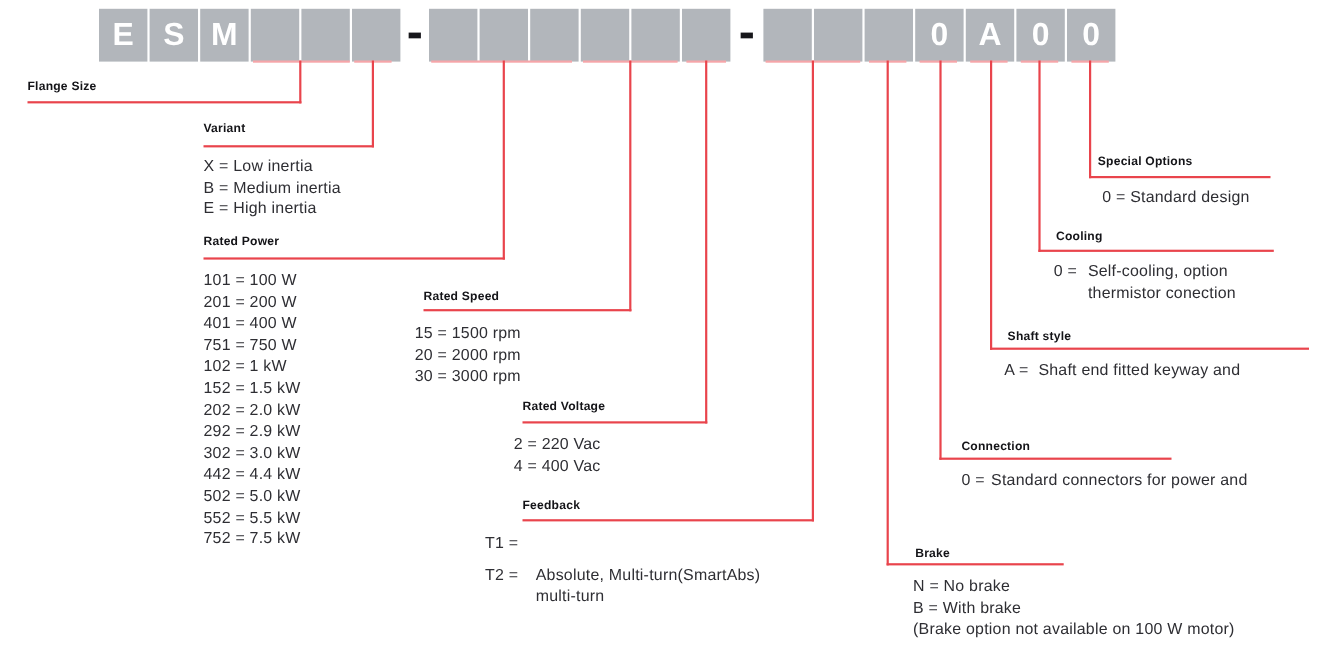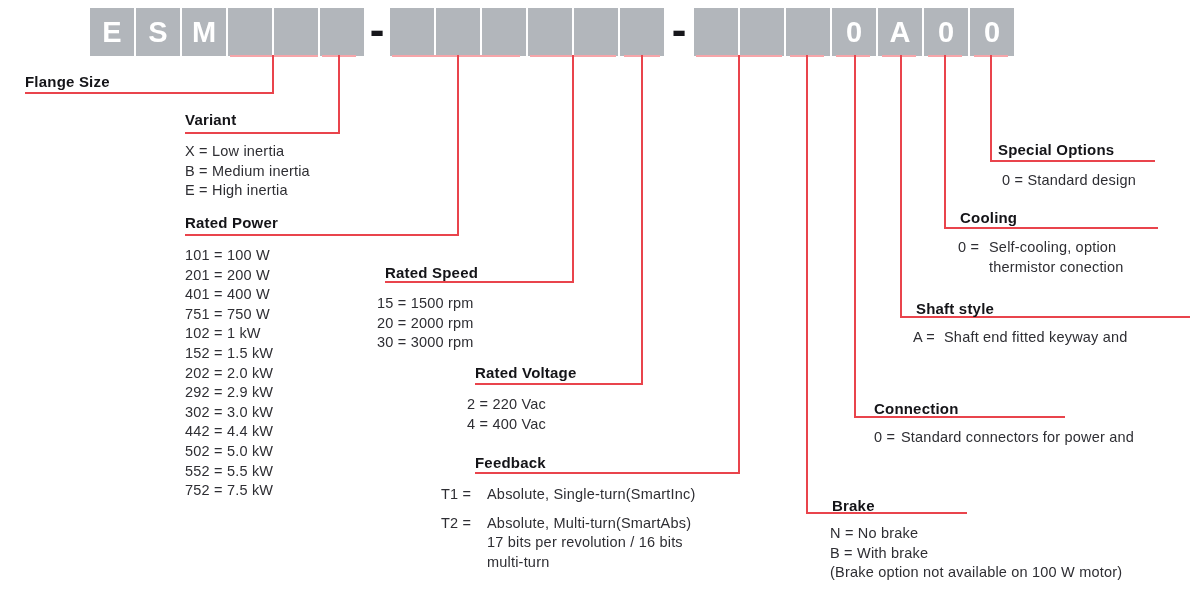--- a/index.html
+++ b/index.html
@@ -6,21 +6,21 @@
   #canvas{position:relative;width:1204px;height:591px;background:#fff;overflow:hidden;
           font-family:"Liberation Sans",sans-serif;}
   .box{position:absolute;top:8px;width:44px;height:48px;background:#b2b6bb;color:#ffffff;
        font-weight:bold;font-size:29px;text-align:center;line-height:48px;}
   .dash{position:absolute;top:8px;width:26px;height:48px;color:#17171b;font-size:44px;
         font-weight:900;text-align:center;line-height:44px;}
   .hl{position:absolute;height:2px;}
   .vl{position:absolute;width:2px;}
   .pink{background:#f6a5a9;}
   .red{background:#e9444c;}
-  .sec-title{position:absolute;font-size:15px;font-weight:bold;color:#141418;letter-spacing:.2px;white-space:nowrap;}
+  .sec-title{position:absolute;font-size:11px;font-weight:bold;color:#141418;letter-spacing:.2px;white-space:nowrap;}
   .items{position:absolute;font-size:14.5px;color:#2e2e33;line-height:19.5px;letter-spacing:.2px;white-space:nowrap;}
   .items-power{line-height:19.6px;}
   .entry{display:flex;}
   .lbl{flex:0 0 46px;}
   .lbl-sm{flex:0 0 27px;}
   .lbl-md{flex:0 0 31px;}
   .gap-top{margin-top:9px;}
 </style>
 </head>
 <body>
@@ -132,28 +132,26 @@
   <div class="items" style="left:467px;top:395px">
     <div>2 = 220 Vac</div>
     <div>4 = 400 Vac</div>
   </div>
 
   <div class="sec-title" style="left:475px;top:454px">Feedback</div>
   <div class="items" style="left:441px;top:485px">
     <div class="entry">
       <span class="lbl">T1 =</span>
       <span>
-        <div>Absolute, Single-turn(SmartInc)</div>
       </span>
     </div>
     <div class="entry gap-top">
       <span class="lbl">T2 =</span>
       <span>
         <div>Absolute, Multi-turn(SmartAbs)</div>
-        <div>17 bits per revolution / 16 bits</div>
         <div>multi-turn</div>
       </span>
     </div>
   </div>
 
   <div class="sec-title" style="left:832px;top:497px">Brake</div>
   <div class="items" style="left:830px;top:524px">
     <div>N = No brake</div>
     <div>B = With brake</div>
     <div>(Brake option not available on 100 W motor)</div>

